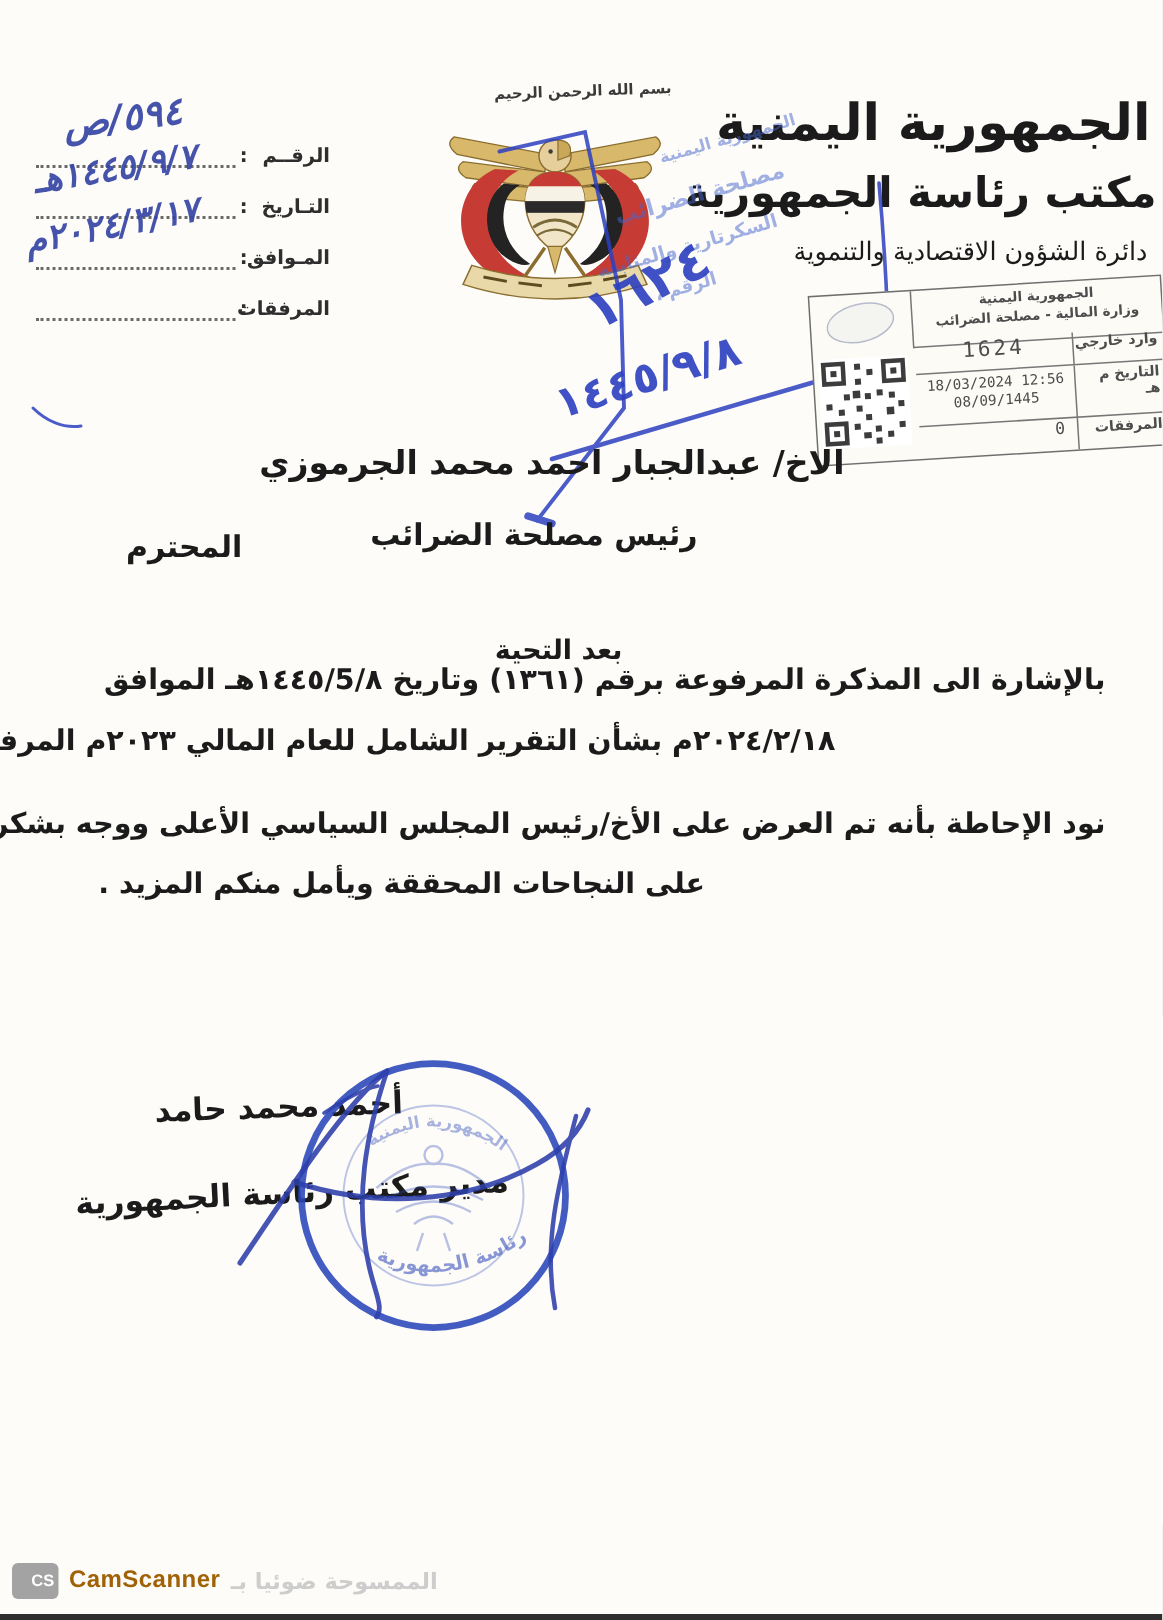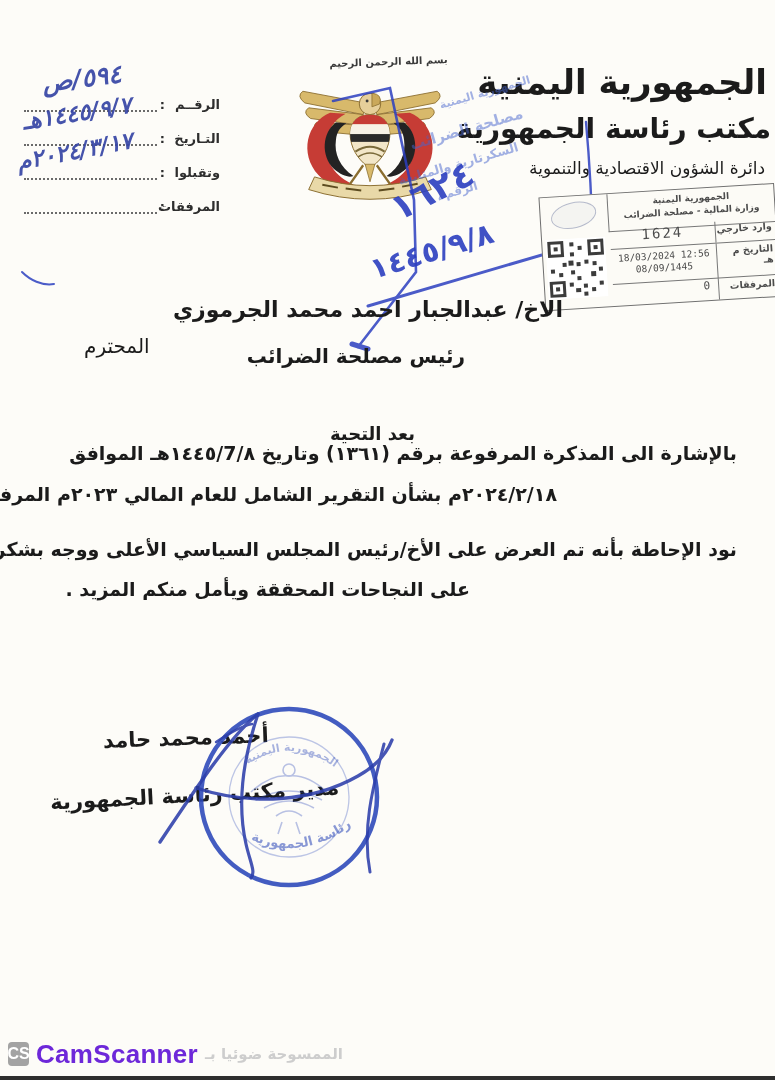--- a/index.html
+++ b/index.html
@@ -57,62 +57,62 @@
   #rsb-r1 .rsb-val{font-size:14px;letter-spacing:2px;}
   #rsb-r2{top:55px;height:35px;border-top:1px solid #777;}
   #rsb-r2 .rsb-val{font-size:9.5px;line-height:12px;padding-top:3px;}
   #rsb-r3{top:90px;height:21px;border-top:1px solid #777;}
   #rsb-r3 .rsb-val{font-size:11px;text-align:right;padding-right:8px;}
 
   
   .body-line{font-weight:bold;}
   #addressee{right:212px;top:297px;font-size:22px;margin-left:28px;}
   #addr-title{right:310px;top:344px;font-size:20px;}
-  #honorific{left:84px;top:334px;font-size:20px;font-weight:normal;position:absolute;direction:rtl;}
+  #honorific{left:84px;top:352px;font-size:20px;font-weight:bold;position:absolute;direction:rtl;}
   #salut{right:360px;top:390px;font-size:18px;margin-top:33px;}
   #p1l1{right:38px;top:442px;font-size:19px;}
   #p1l2{right:218px;top:483px;font-size:19px;}
   #p2l1{right:38px;top:538px;font-size:19px;}
   #p2l2{right:305px;top:578px;font-size:19px;}
   #note{right:220px;top:621px;font-size:19px;}
   #closing{right:200px;top:667px;font-size:19.5px;}
   #signer-name{left:103px;top:726px;font-size:21px;font-weight:bold;transform:rotate(-2deg);}
   #signer-title{left:50px;top:783px;font-size:21px;font-weight:bold;transform:rotate(-3deg);}
 
   
   #round-stamp{position:absolute;left:196px;top:704px;width:186px;height:186px;}
   #sig-svg,#blue-lines{position:absolute;left:0;top:0;width:775px;height:1080px;pointer-events:none;}
 
   
   #footer{position:absolute;left:8px;top:1040px;height:28px;display:flex;align-items:center;gap:7px;
           font-family:"Liberation Sans",sans-serif;}
-  #cs-logo{width:21px;height:24px;background:#a3a3a3;border-radius:4px;color:#fff;font-size:16px;font-weight:bold;
-           display:flex;align-items:center;justify-content:center;}
-  #cs-brand{color:#6d28d9;font-size:26px;font-weight:bold;letter-spacing:.3px;}
+  #cs-logo{width:21px;height:24px;background:#a3a3a3;border-radius:4px;color:#fff;font-size:11px;font-weight:bold;
+           display:flex;align-items:center;justify-content:center;padding-left:10px;}
+  #cs-brand{color:#a16207;font-size:16px;font-weight:bold;letter-spacing:.3px;}
   #cs-text{color:#cdcdcd;font-size:15px;font-weight:bold;direction:rtl;font-family:"DejaVu Sans",sans-serif;}
   #scan-edge{position:absolute;left:0;bottom:0;width:775px;height:4px;background:#2e2e2e;}
 </style>
 </head>
 <body>
 
 <div id="page">
 
   <div id="ref-block">
     <div class="ref-row">
       <span class="ref-label">الرقــم</span>
       <span class="ref-colon">:</span>
         <span class="ref-dots"></span>
     </div>
     <div class="ref-row">
       <span class="ref-label">التـاريخ</span>
       <span class="ref-colon">:</span>
         <span class="ref-dots"></span>
     </div>
     <div class="ref-row">
-      <span class="ref-label">وتقبلوا</span>
+      <span class="ref-label">المـوافق</span>
       <span class="ref-colon">:</span>
         <span class="ref-dots"></span>
     </div>
     <div class="ref-row">
       <span class="ref-label">المرفقات</span>
       <span class="ref-colon">:</span>
         <span class="ref-dots"></span>
     </div>
   </div>
   <div class="hand ar" id="hand-num">٥٩٤/ص</div>
@@ -237,21 +237,21 @@
     <div class="rsb-row" id="rsb-r3">
       <div class="rsb-label">المرفقات</div>
       <div class="rsb-val">0</div>
     </div>
   </div>
 
   <div class="ar body-line" id="addressee">الاخ/ عبدالجبار احمد محمد الجرموزي</div>
   <div class="ar body-line" id="addr-title">رئيس مصلحة الضرائب</div>
   <div id="honorific">المحترم</div>
   <div class="ar body-line" id="salut">بعد التحية</div>
-  <div class="ar body-line" id="p1l1">بالإشارة الى المذكرة المرفوعة برقم (١٣٦١) وتاريخ ١٤٤٥/7/٨هـ الموافق</div>
+  <div class="ar body-line" id="p1l1">بالإشارة الى المذكرة المرفوعة برقم (١٣٦١) وتاريخ ١٤٤٥/5/٨هـ الموافق</div>
   <div class="ar body-line" id="p1l2">٢٠٢٤/٢/١٨م بشأن التقرير الشامل للعام المالي ٢٠٢٣م المرفوع من المصلحة .</div>
   <div class="ar body-line" id="p2l1">نود الإحاطة بأنه تم العرض على الأخ/رئيس المجلس السياسي الأعلى ووجه بشكركم</div>
   <div class="ar body-line" id="p2l2">على النجاحات المحققة ويأمل منكم المزيد .</div>
   <div class="ar" id="signer-name">أحمد محمد حامد</div>
   <div class="ar" id="signer-title">مدير مكتب رئاسة الجمهورية</div>
 
   <svg id="round-stamp" viewBox="0 0 186 186">
     <circle cx="93" cy="93" r="88" fill="none" stroke="#2946b8" stroke-width="4.5" opacity="0.88"></circle>
     <circle cx="93" cy="93" r="60" fill="none" stroke="#2946b8" stroke-width="1.3" opacity="0.3"></circle>
     <g stroke="#2946b8" fill="none" opacity="0.32" stroke-width="1.6">

